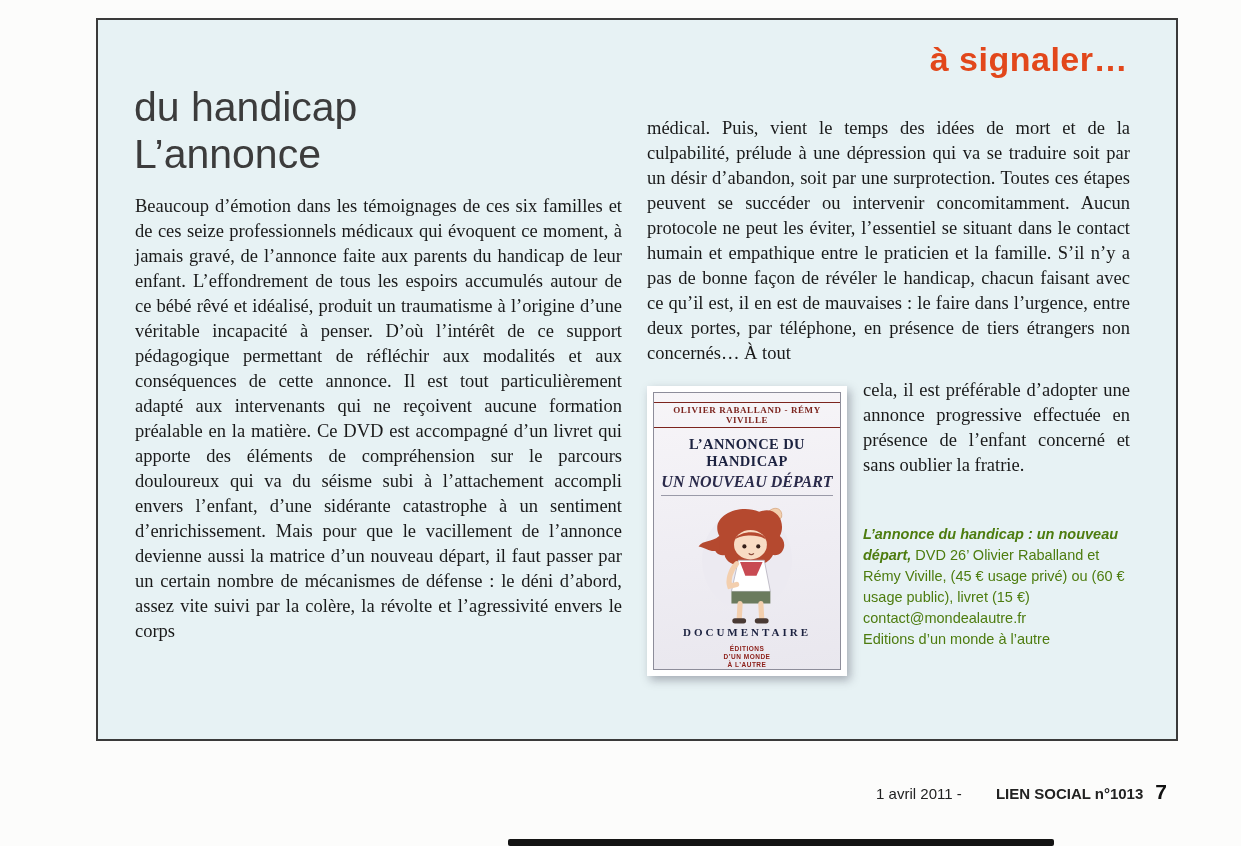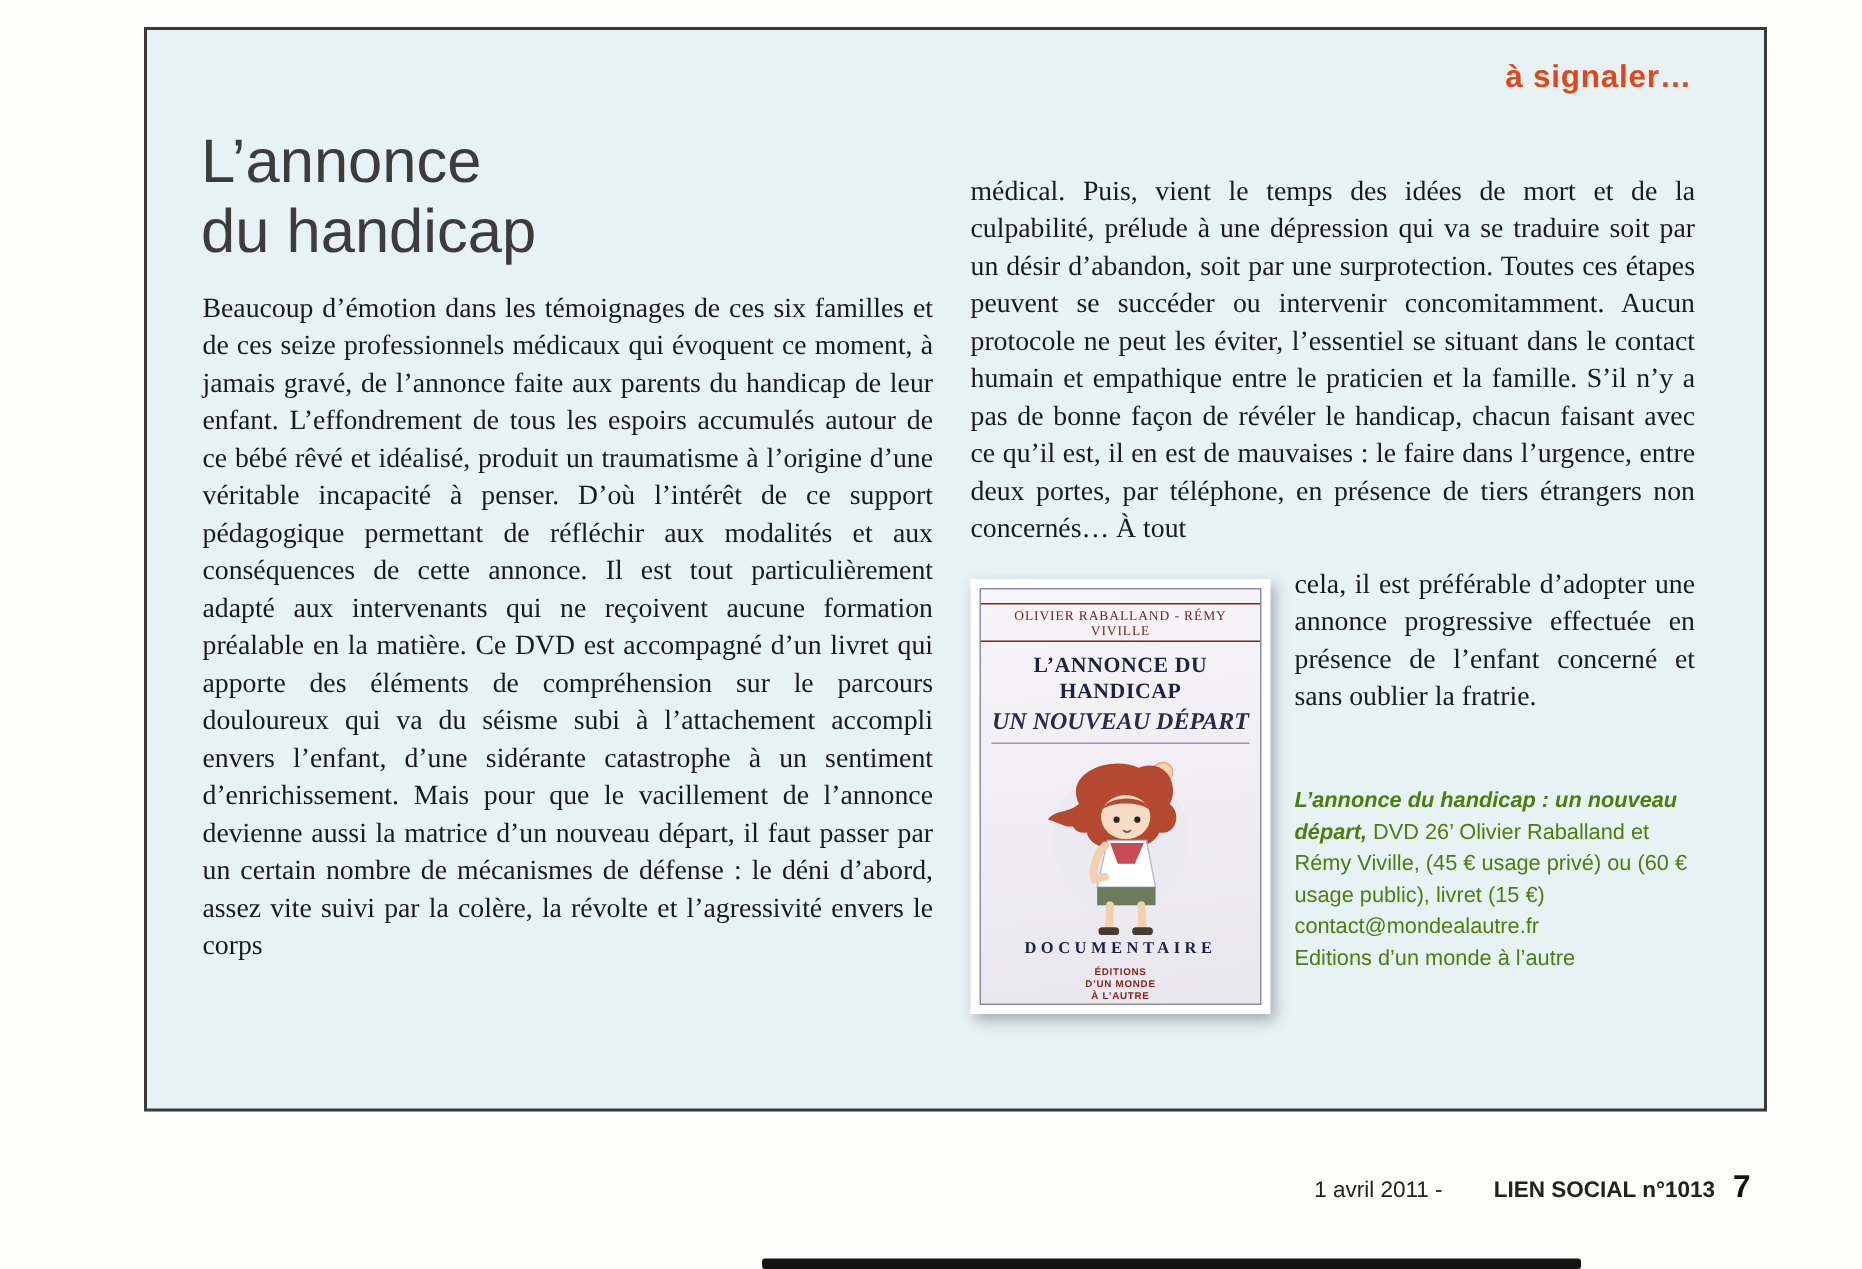--- a/index.html
+++ b/index.html
@@ -14,21 +14,21 @@
     left: 96px; top: 18px;
     width: 1078px; height: 719px;
     background: #e7f2f4;
     border: 2px solid #3a3a3a;
   }
   .signaler {
     position: absolute;
     top: 20px; right: 48px;
     font-family: "Liberation Sans", sans-serif;
     font-weight: bold;
-    font-size: 21px;
+    font-size: 34px;
     letter-spacing: 0.5px;
     color: #e2471b;
   }
   .article-title {
     position: absolute;
     left: 36px; top: 64px;
     font-family: "Liberation Sans", sans-serif;
     font-weight: 500;
     font-size: 41px;
     line-height: 47px;
@@ -71,21 +71,21 @@
     background: linear-gradient(173deg, #f7f5f8 0%, #efedf3 55%, #e9e7ee 100%);
     display: flex;
     flex-direction: column;
     align-items: center;
     text-align: center;
   }
   .dvd-authors {
     margin-top: 9px;
     font-family: "Liberation Serif", serif;
     font-size: 9px;
-    font-weight: normal;
+    font-weight: bold;
     letter-spacing: 0.6px;
     color: #7c241e;
     border-top: 1px solid #7c241e;
     border-bottom: 1px solid #7c241e;
     padding: 2px 6px;
     text-align: center;
   }
   .dvd-title {
     margin-top: 8px;
     font-family: "Liberation Serif", serif;
@@ -168,22 +168,22 @@
   }
 </style>
 </head>
 <body>
 
 <div class="page-frame">
 
   <div class="signaler">à signaler…</div>
 
   <div class="article-title">
+    <div>du handicap</div>
     <div>L’annonce</div>
-    <div>du handicap</div>
   </div>
 
   <div class="col1 body-text">Beaucoup d’émotion dans les témoignages de ces six familles et de ces seize professionnels médicaux qui évoquent ce moment, à jamais gravé, de l’annonce faite aux parents du handicap de leur enfant. L’effondrement de tous les espoirs accumulés autour de ce bébé rêvé et idéalisé, produit un traumatisme à l’origine d’une véritable incapacité à penser. D’où l’intérêt de ce support pédagogique permettant de réfléchir aux modalités et aux conséquences de cette annonce. Il est tout particulièrement adapté aux intervenants qui ne reçoivent aucune formation préalable en la matière. Ce DVD est accompagné d’un livret qui apporte des éléments de compréhension sur le parcours douloureux qui va du séisme subi à l’attachement accompli envers l’enfant, d’une sidérante catastrophe à un sentiment d’enrichissement. Mais pour que le vacillement de l’annonce devienne aussi la matrice d’un nouveau départ, il faut passer par un certain nombre de mécanismes de défense : le déni d’abord, assez vite suivi par la colère, la révolte et l’agressivité envers le corps</div>
 
   <div class="col2">
     <div class="body-text">médical. Puis, vient le temps des idées de mort et de la culpabilité, prélude à une dépression qui va se traduire soit par un désir d’abandon, soit par une surprotection. Toutes ces étapes peuvent se succéder ou intervenir concomitamment. Aucun protocole ne peut les éviter, l’essentiel se situant dans le contact humain et empathique entre le praticien et la famille. S’il n’y a pas de bonne façon de révéler le handicap, chacun faisant avec ce qu’il est, il en est de mauvaises : le faire dans l’urgence, entre deux portes, par téléphone, en présence de tiers étrangers non concernés… À tout</div>
 
     <div class="col2-bottom">
 
       <div class="dvd-outer">

